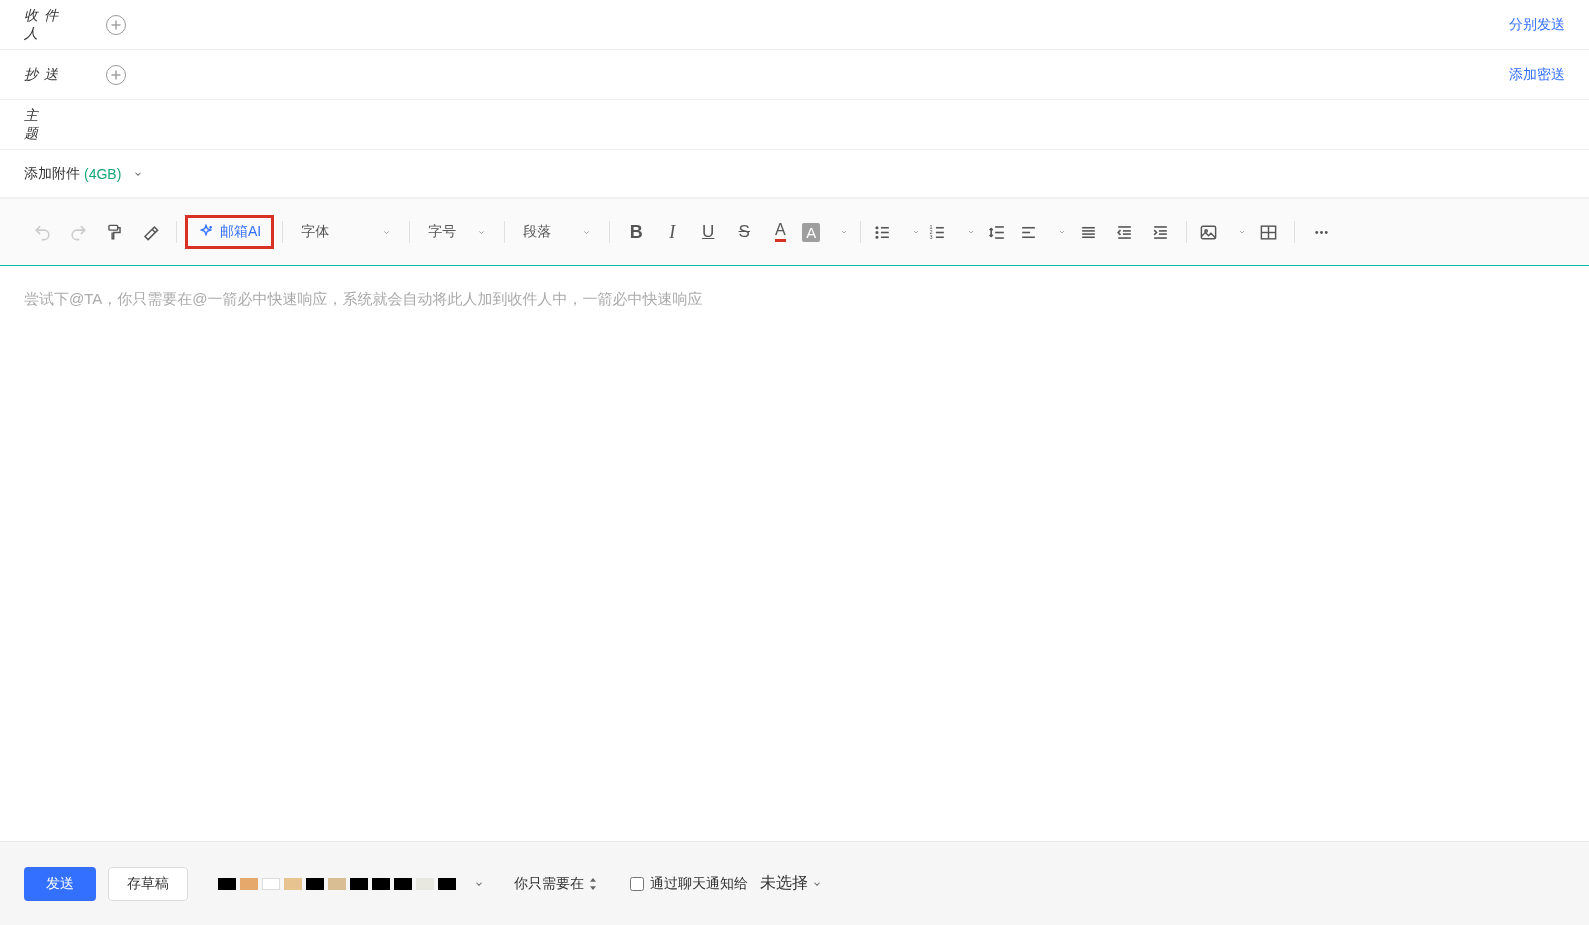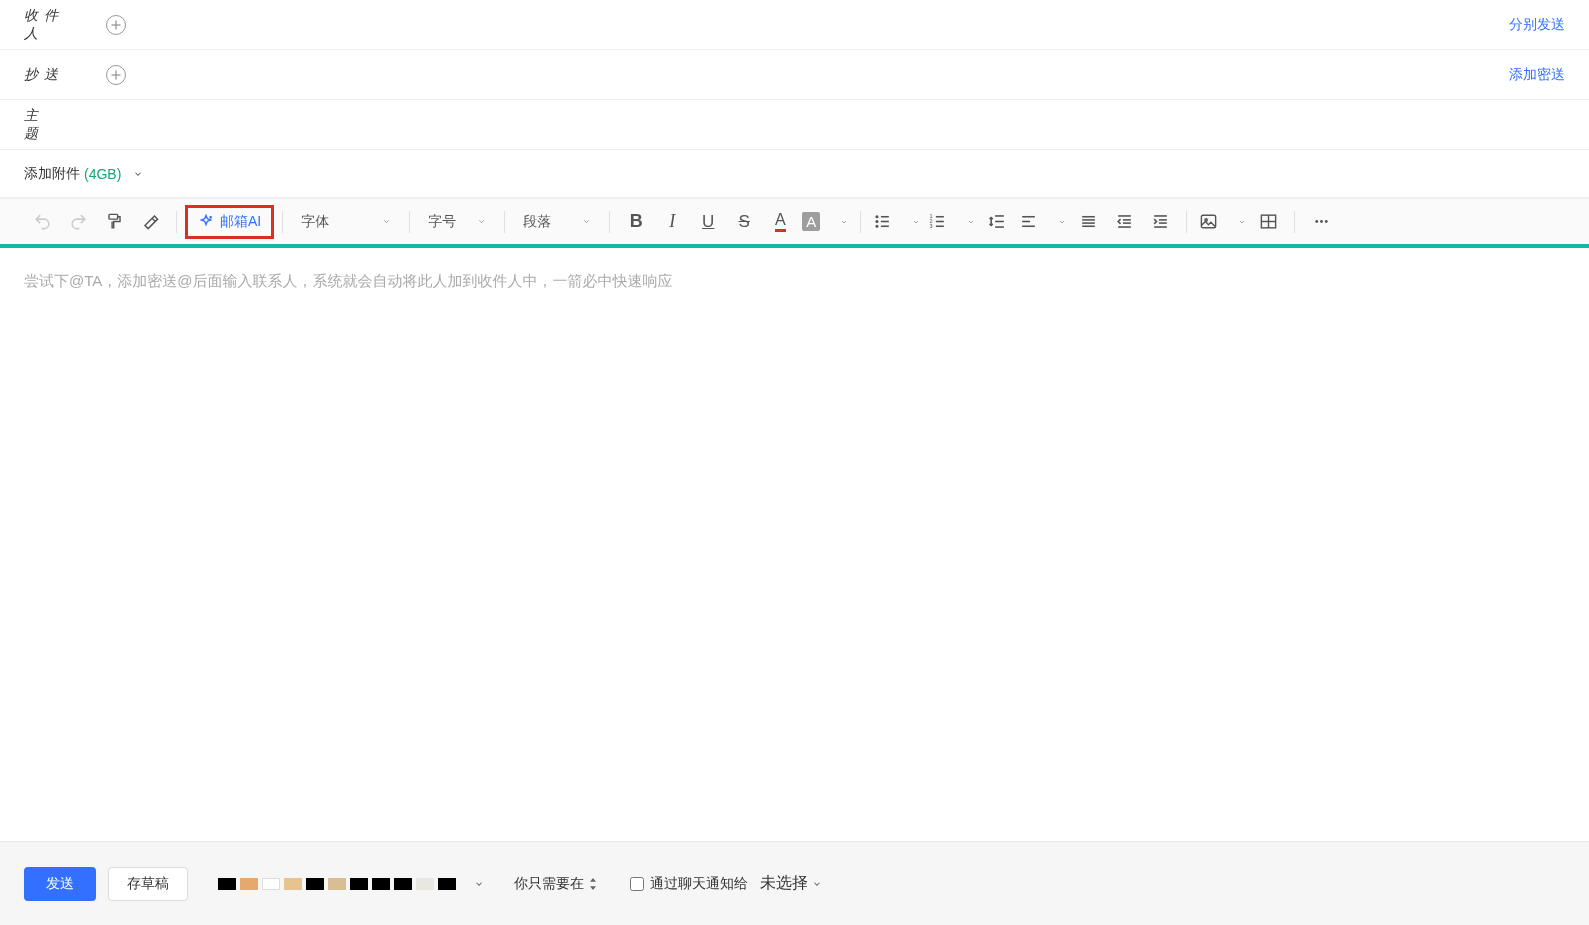--- a/index.html
+++ b/index.html
@@ -10,21 +10,21 @@
 .field-label-subject { letter-spacing: 14px; }
 .add-circle { width: 20px; height: 20px; border: 1px solid #999; border-radius: 50%; display: inline-flex; align-items: center; justify-content: center; color: #999; font-size: 14px; margin-left: 28px; cursor: pointer; }
 .field-input { flex: 1; border: none; outline: none; font-size: 14px; margin-left: 28px; }
 .field-link { position: absolute; right: 24px; color: #3370ff; font-size: 14px; cursor: pointer; }
 
 .attachment-row { display: flex; align-items: center; height: 48px; padding: 0 24px; border-bottom: 1px solid #eee; }
 .attachment-link { color: #333; font-size: 14px; cursor: pointer; display: inline-flex; align-items: center; gap: 4px; text-align: right; }
 .attachment-link .size { color: #15a675; }
 .caret-down { display: inline-block; margin-left: 8px; color: #666; font-size: 11px; }
 
-.toolbar { display: flex; align-items: center; height: 50px; padding: 0 24px; gap: 0; background: #fafafa; border-top: 1px solid #f0f0f0; border-bottom: 4px solid #14b8a6; }
+.toolbar { display: flex; align-items: center; height: 68px; padding: 0 24px; gap: 0; background: #fafafa; border-top: 1px solid #f0f0f0; border-bottom: 1px solid #14b8a6; }
 .tbtn { width: 36px; height: 36px; display: inline-flex; align-items: center; justify-content: center; color: #555; cursor: pointer; border-radius: 4px; font-size: 17px; }
 .tbtn.disabled { color: #ccc; cursor: not-allowed; }
 .sep { width: 1px; height: 22px; background: #e0e0e0; margin: 0 8px; }
 .tbtn-wide { display: inline-flex; align-items: center; height: 36px; padding: 0 10px; cursor: pointer; color: #555; font-size: 14px; gap: 16px; border-radius: 4px; }
 .tbtn-wide .caret { font-size: 10px; color: #999; margin-left: 4px; }
 .ai-btn { display: inline-flex; align-items: center; gap: 6px; padding: 5px 10px; border: 3px solid #d93025; color: #3370ff; font-size: 14px; cursor: pointer; }
 .ai-btn svg { width: 16px; height: 16px; }
 
 .editor-body { padding: 24px; height: 520px; overflow: auto; }
 .editor-placeholder { color: #aaa; font-size: 15px; }
@@ -273,21 +273,21 @@
   <span class="tbtn">
       <svg class="icon17" viewBox="0 0 24 24" fill="currentColor">
         <circle cx="6" cy="12" r="1.8"></circle>
         <circle cx="12" cy="12" r="1.8"></circle>
         <circle cx="18" cy="12" r="1.8"></circle>
       </svg>
     </span>
 </div>
 
 <div class="editor-body">
-  <div class="editor-placeholder">尝试下@TA，添加密送@后面输入联系人，系统就会自动将此人加到收件人中，一箭必中快速响应</div>
+  <div class="editor-placeholder">尝试下@TA，你只需要在@一箭必中快速响应，系统就会自动将此人加到收件人中，一箭必中快速响应</div>
 </div>
 
 <div class="footer">
   <button class="btn-primary">发送</button>
   <button class="btn-default">存草稿</button>
   <span class="swatches" id="swatch-container">
       <span class="swatch" style="background: rgb(0, 0, 0);"></span>
       <span class="swatch" style="background: rgb(230, 169, 107);"></span>
       <span class="swatch" style="background: rgb(255, 255, 255); border: 1px solid rgb(221, 221, 221);"></span>
       <span class="swatch" style="background: rgb(230, 195, 143);"></span>

